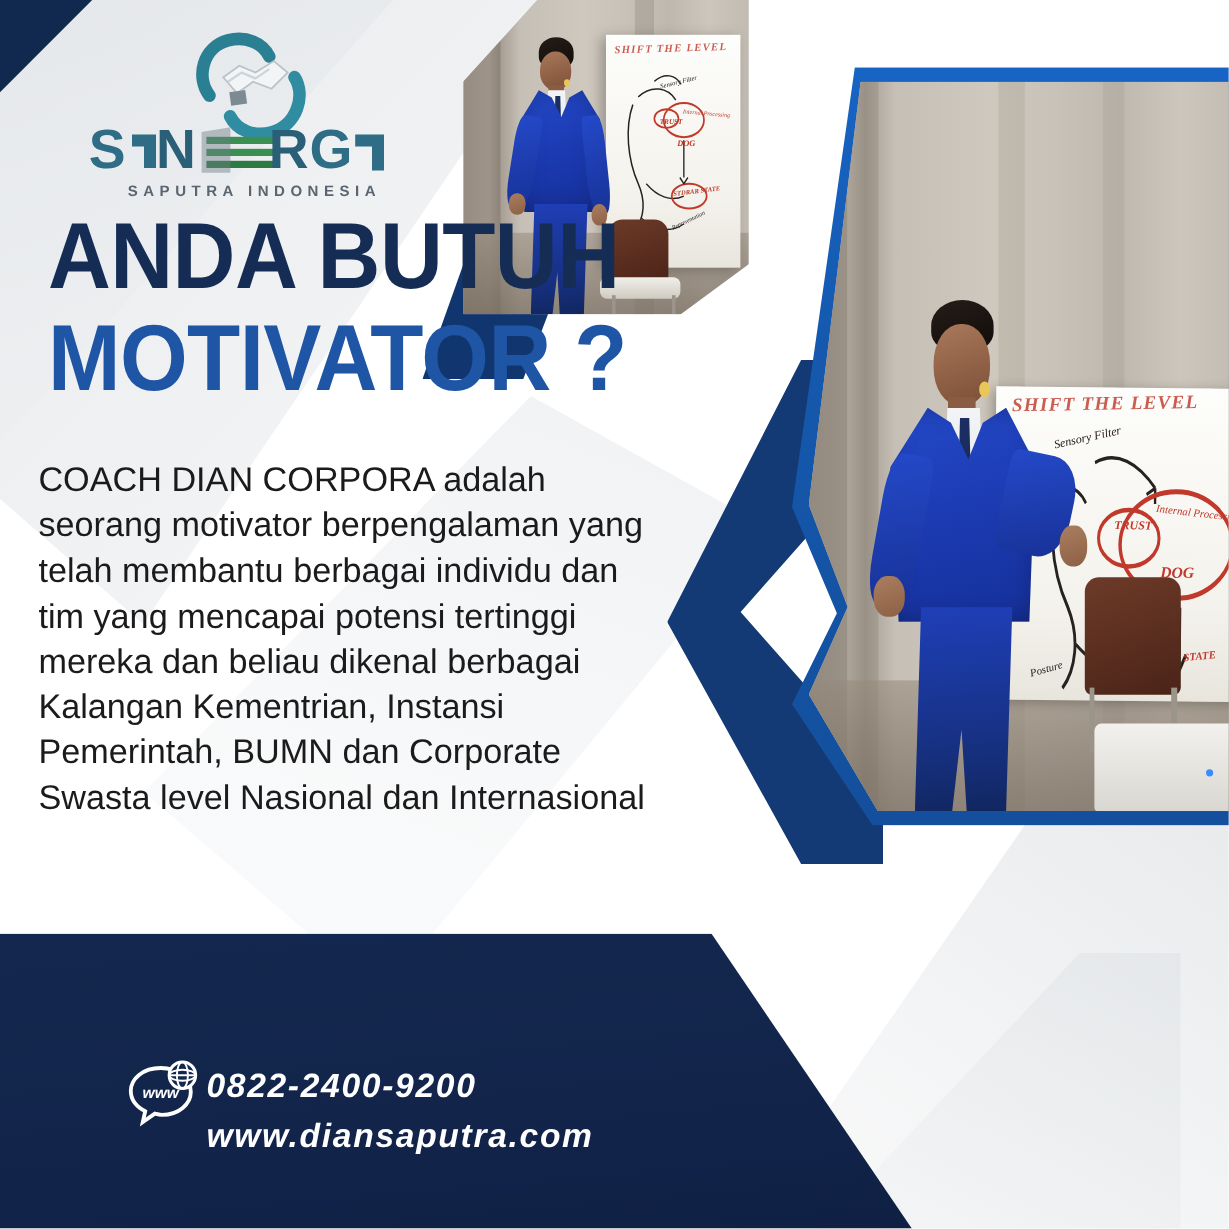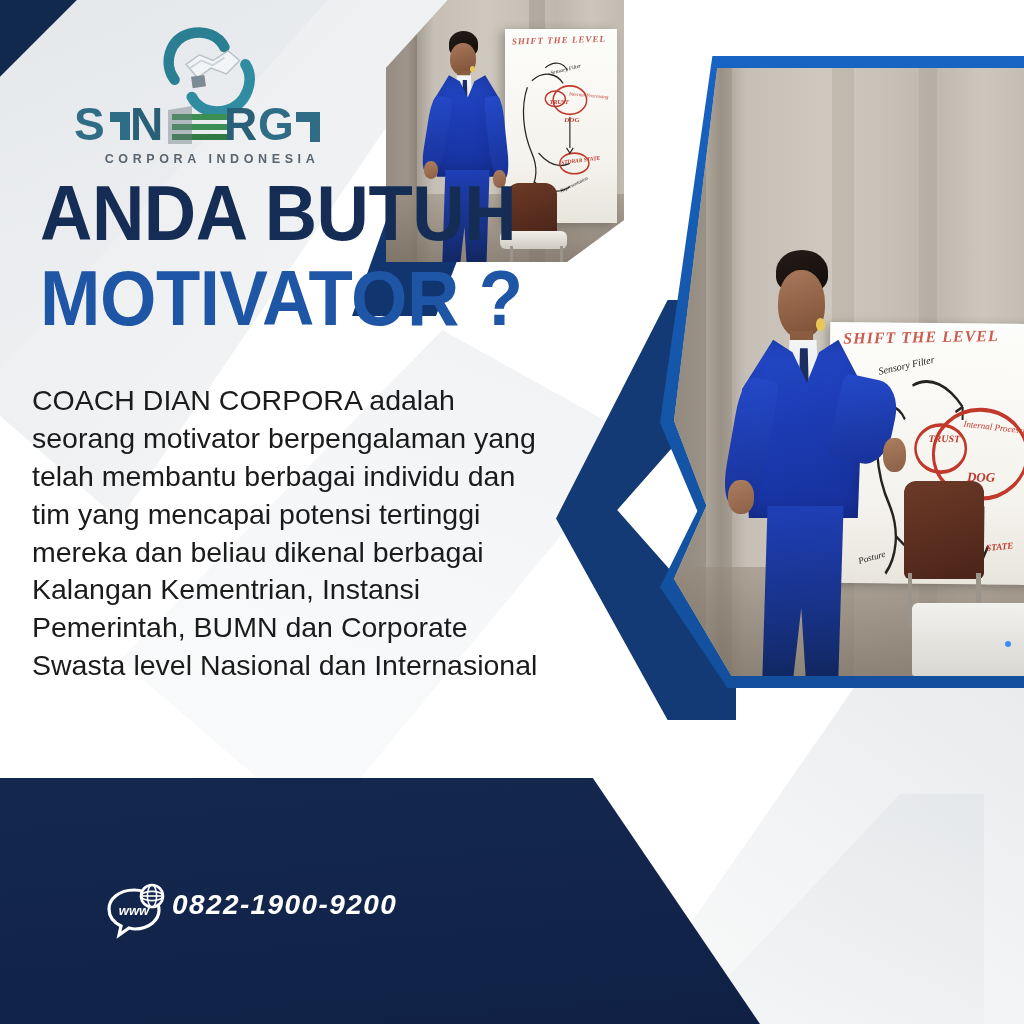--- a/index.html
+++ b/index.html
@@ -420,21 +420,21 @@
         <text x="58" y="40" font-family="Liberation Sans, sans-serif" font-size="46" font-weight="bold" fill="#2a5f78">N</text>
         <rect x="100" y="14" width="58" height="6" fill="#3c8f52"></rect>
         <rect x="100" y="24" width="58" height="6" fill="#3c8f52"></rect>
         <rect x="100" y="34" width="58" height="6" fill="#2f7a43"></rect>
         <path d="M96 10 L120 6 L120 44 L96 44 Z" fill="#6f7f87" opacity=".45"></path>
         <text x="152" y="40" font-family="Liberation Sans, sans-serif" font-size="46" font-weight="bold" fill="#2a5f78">R</text>
         <text x="186" y="40" font-family="Liberation Sans, sans-serif" font-size="46" font-weight="bold" fill="#2f6d86">G</text>
         <path d="M224 12 L248 12 L248 42 L238 42 L238 22 L224 22 Z" fill="#2f6d86"></path>
       </svg>
     </div>
-    <div class="logo-sub">CORPORA INDONESIA</div>
+    <div class="logo-sub">SAPUTRA INDONESIA</div>
   </div>
 
   <div class="headline">
     <div class="headline-line hl-1">ANDA BUTUH</div>
     <div class="headline-line hl-2">MOTIVATOR ?</div>
   </div>
 
   <div class="body-copy">COACH DIAN CORPORA adalah seorang motivator berpengalaman yang telah membantu berbagai individu dan tim yang mencapai potensi tertinggi mereka dan beliau dikenal berbagai Kalangan Kementrian, Instansi Pemerintah, BUMN dan Corporate Swasta level Nasional dan Internasional</div>
 
   <div class="contact-band"></div>
@@ -448,16 +448,17 @@
                C45 47 55 38 55 28 C55 18 45 8 30 8 Z" fill="none" stroke="#ffffff" stroke-width="3.2"></path>
       <text x="30" y="33" text-anchor="middle" font-family="Liberation Sans, sans-serif" font-size="13" font-weight="bold" fill="#ffffff">www</text>
       <circle cx="48" cy="14" r="11" fill="#13264f" stroke="#ffffff" stroke-width="2.6"></circle>
       <ellipse cx="48" cy="14" rx="11" ry="4.6" fill="none" stroke="#ffffff" stroke-width="1.6"></ellipse>
       <ellipse cx="48" cy="14" rx="4.6" ry="11" fill="none" stroke="#ffffff" stroke-width="1.6"></ellipse>
       <line x1="37" y1="14" x2="59" y2="14" stroke="#ffffff" stroke-width="1.6"></line>
     </svg>
   </div>
 
   <div class="contact-rows">
-    <div class="contact-text">0822-1900-9200</div>
+    <div class="contact-text">0822-2400-9200</div>
+    <div class="contact-text">www.diansaputra.com</div>
   </div>
 
 </div>
 
 </body></html>

